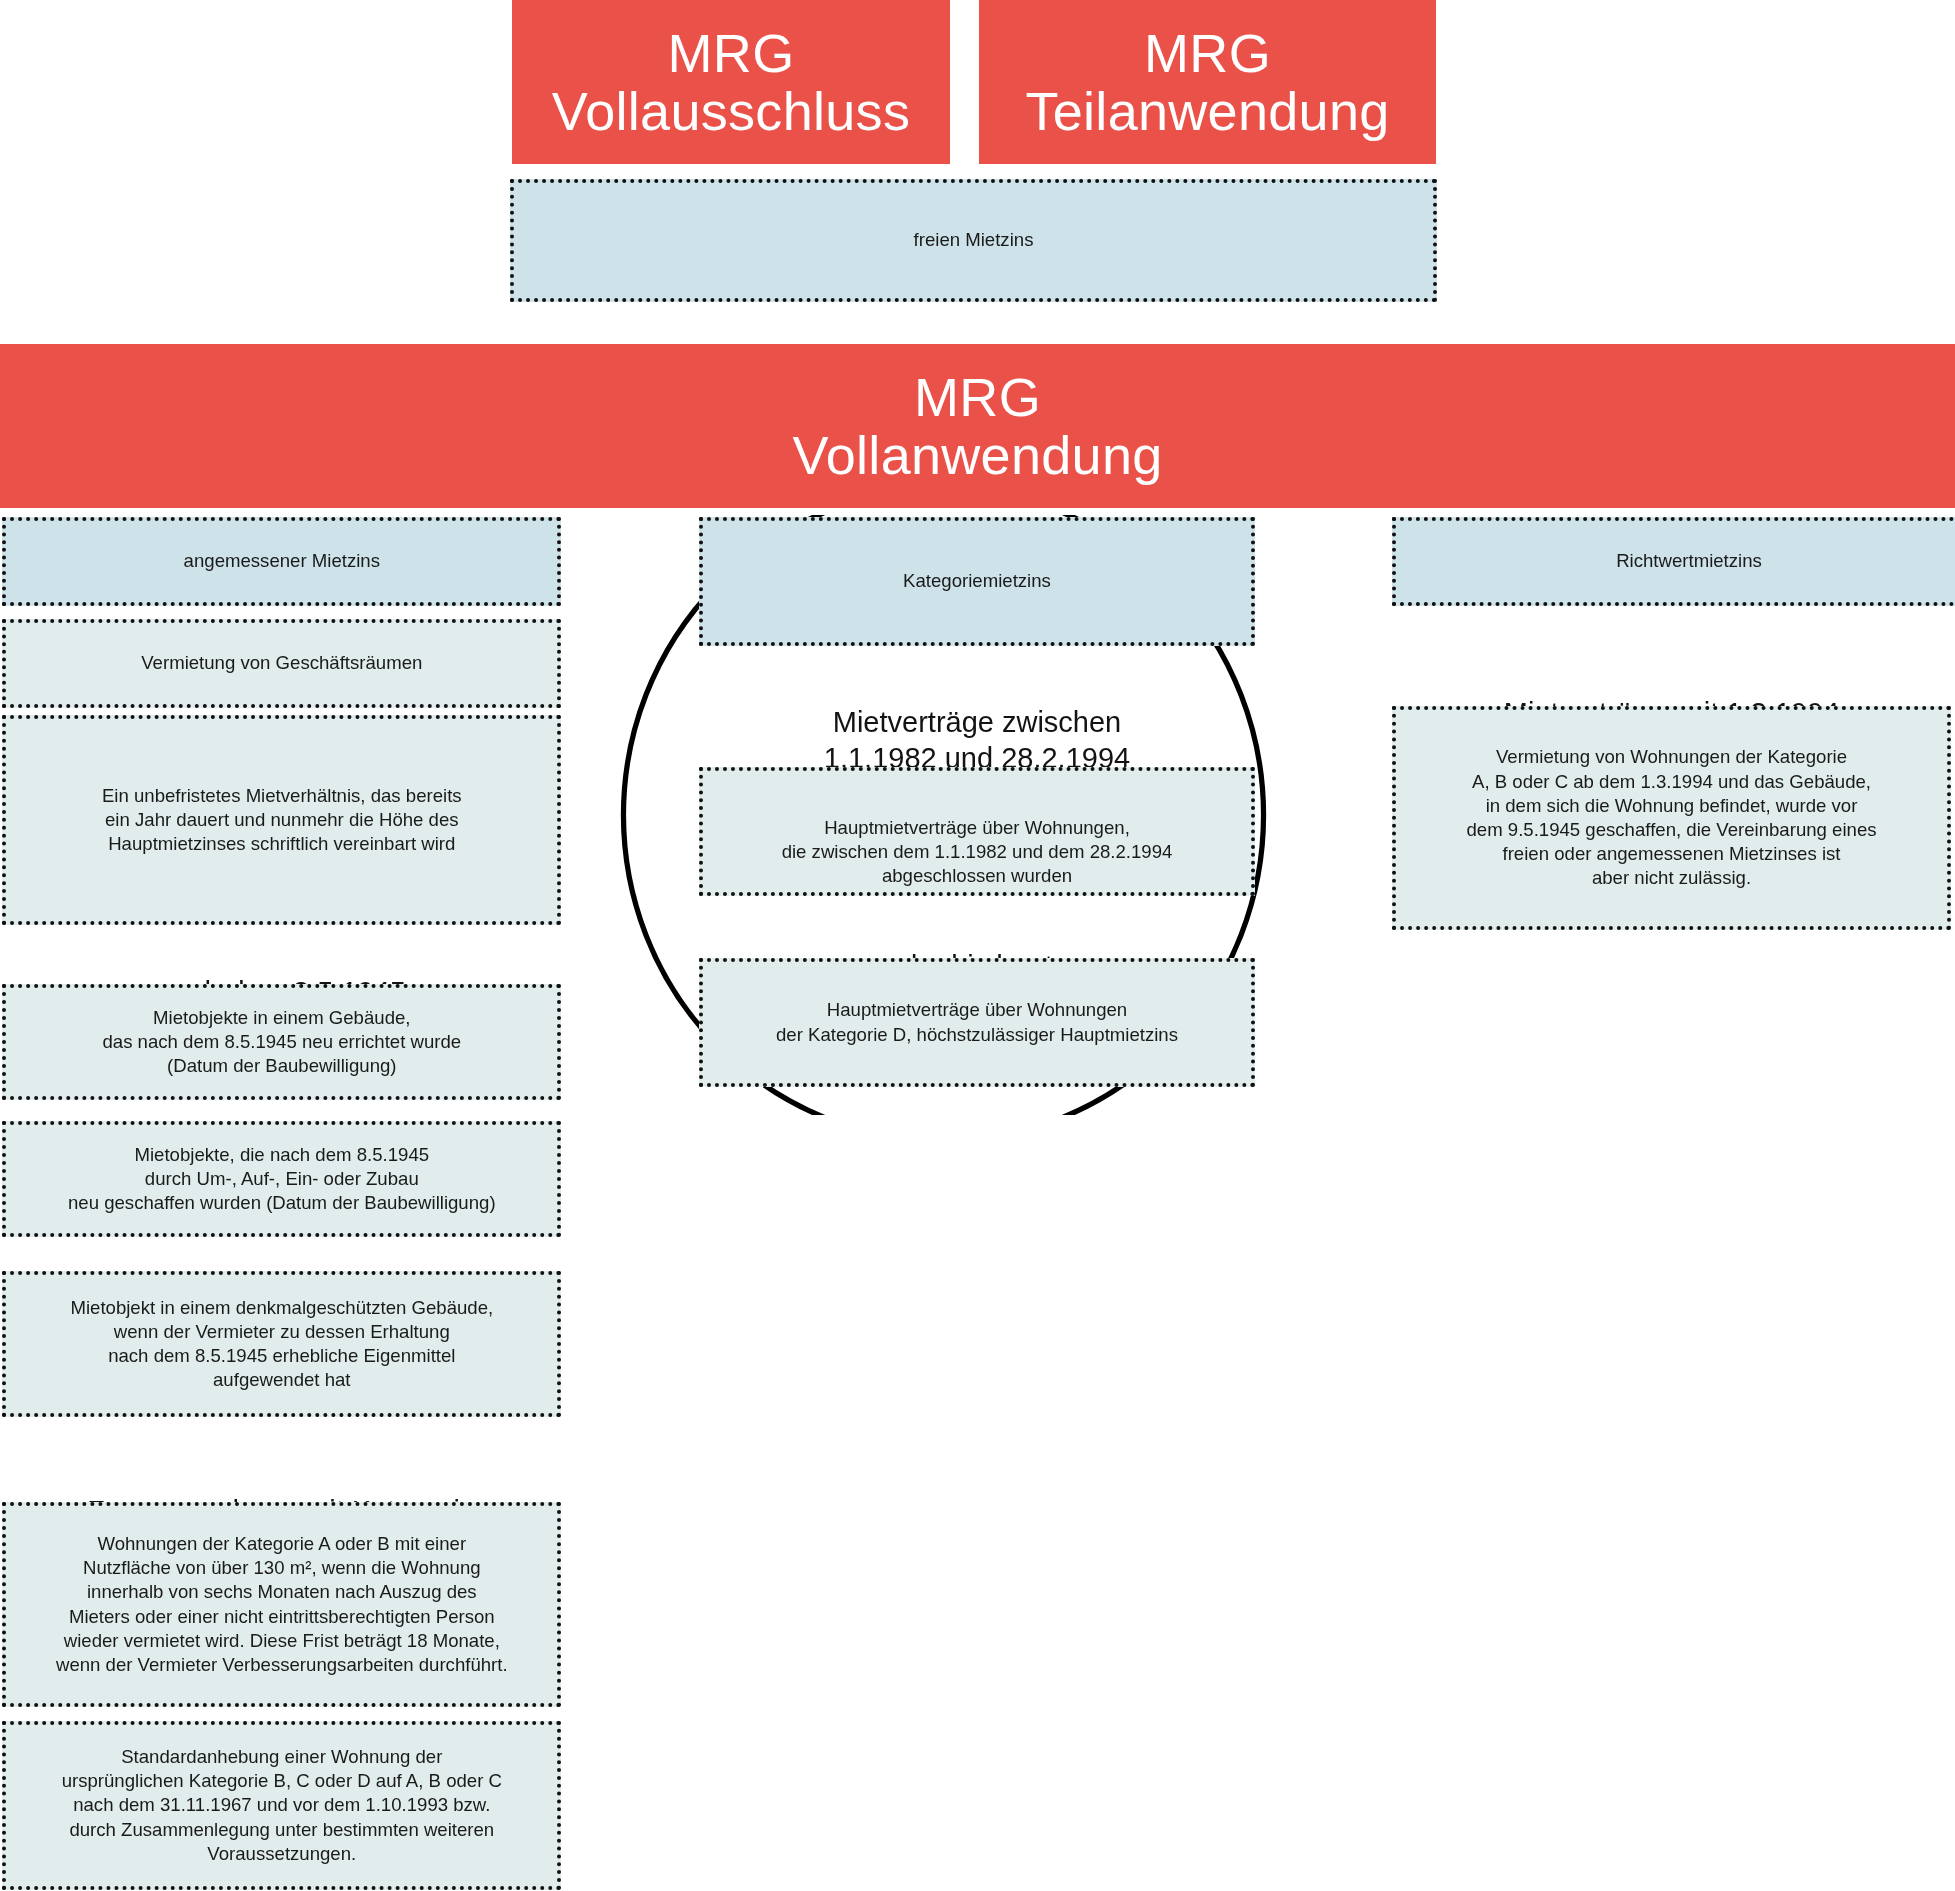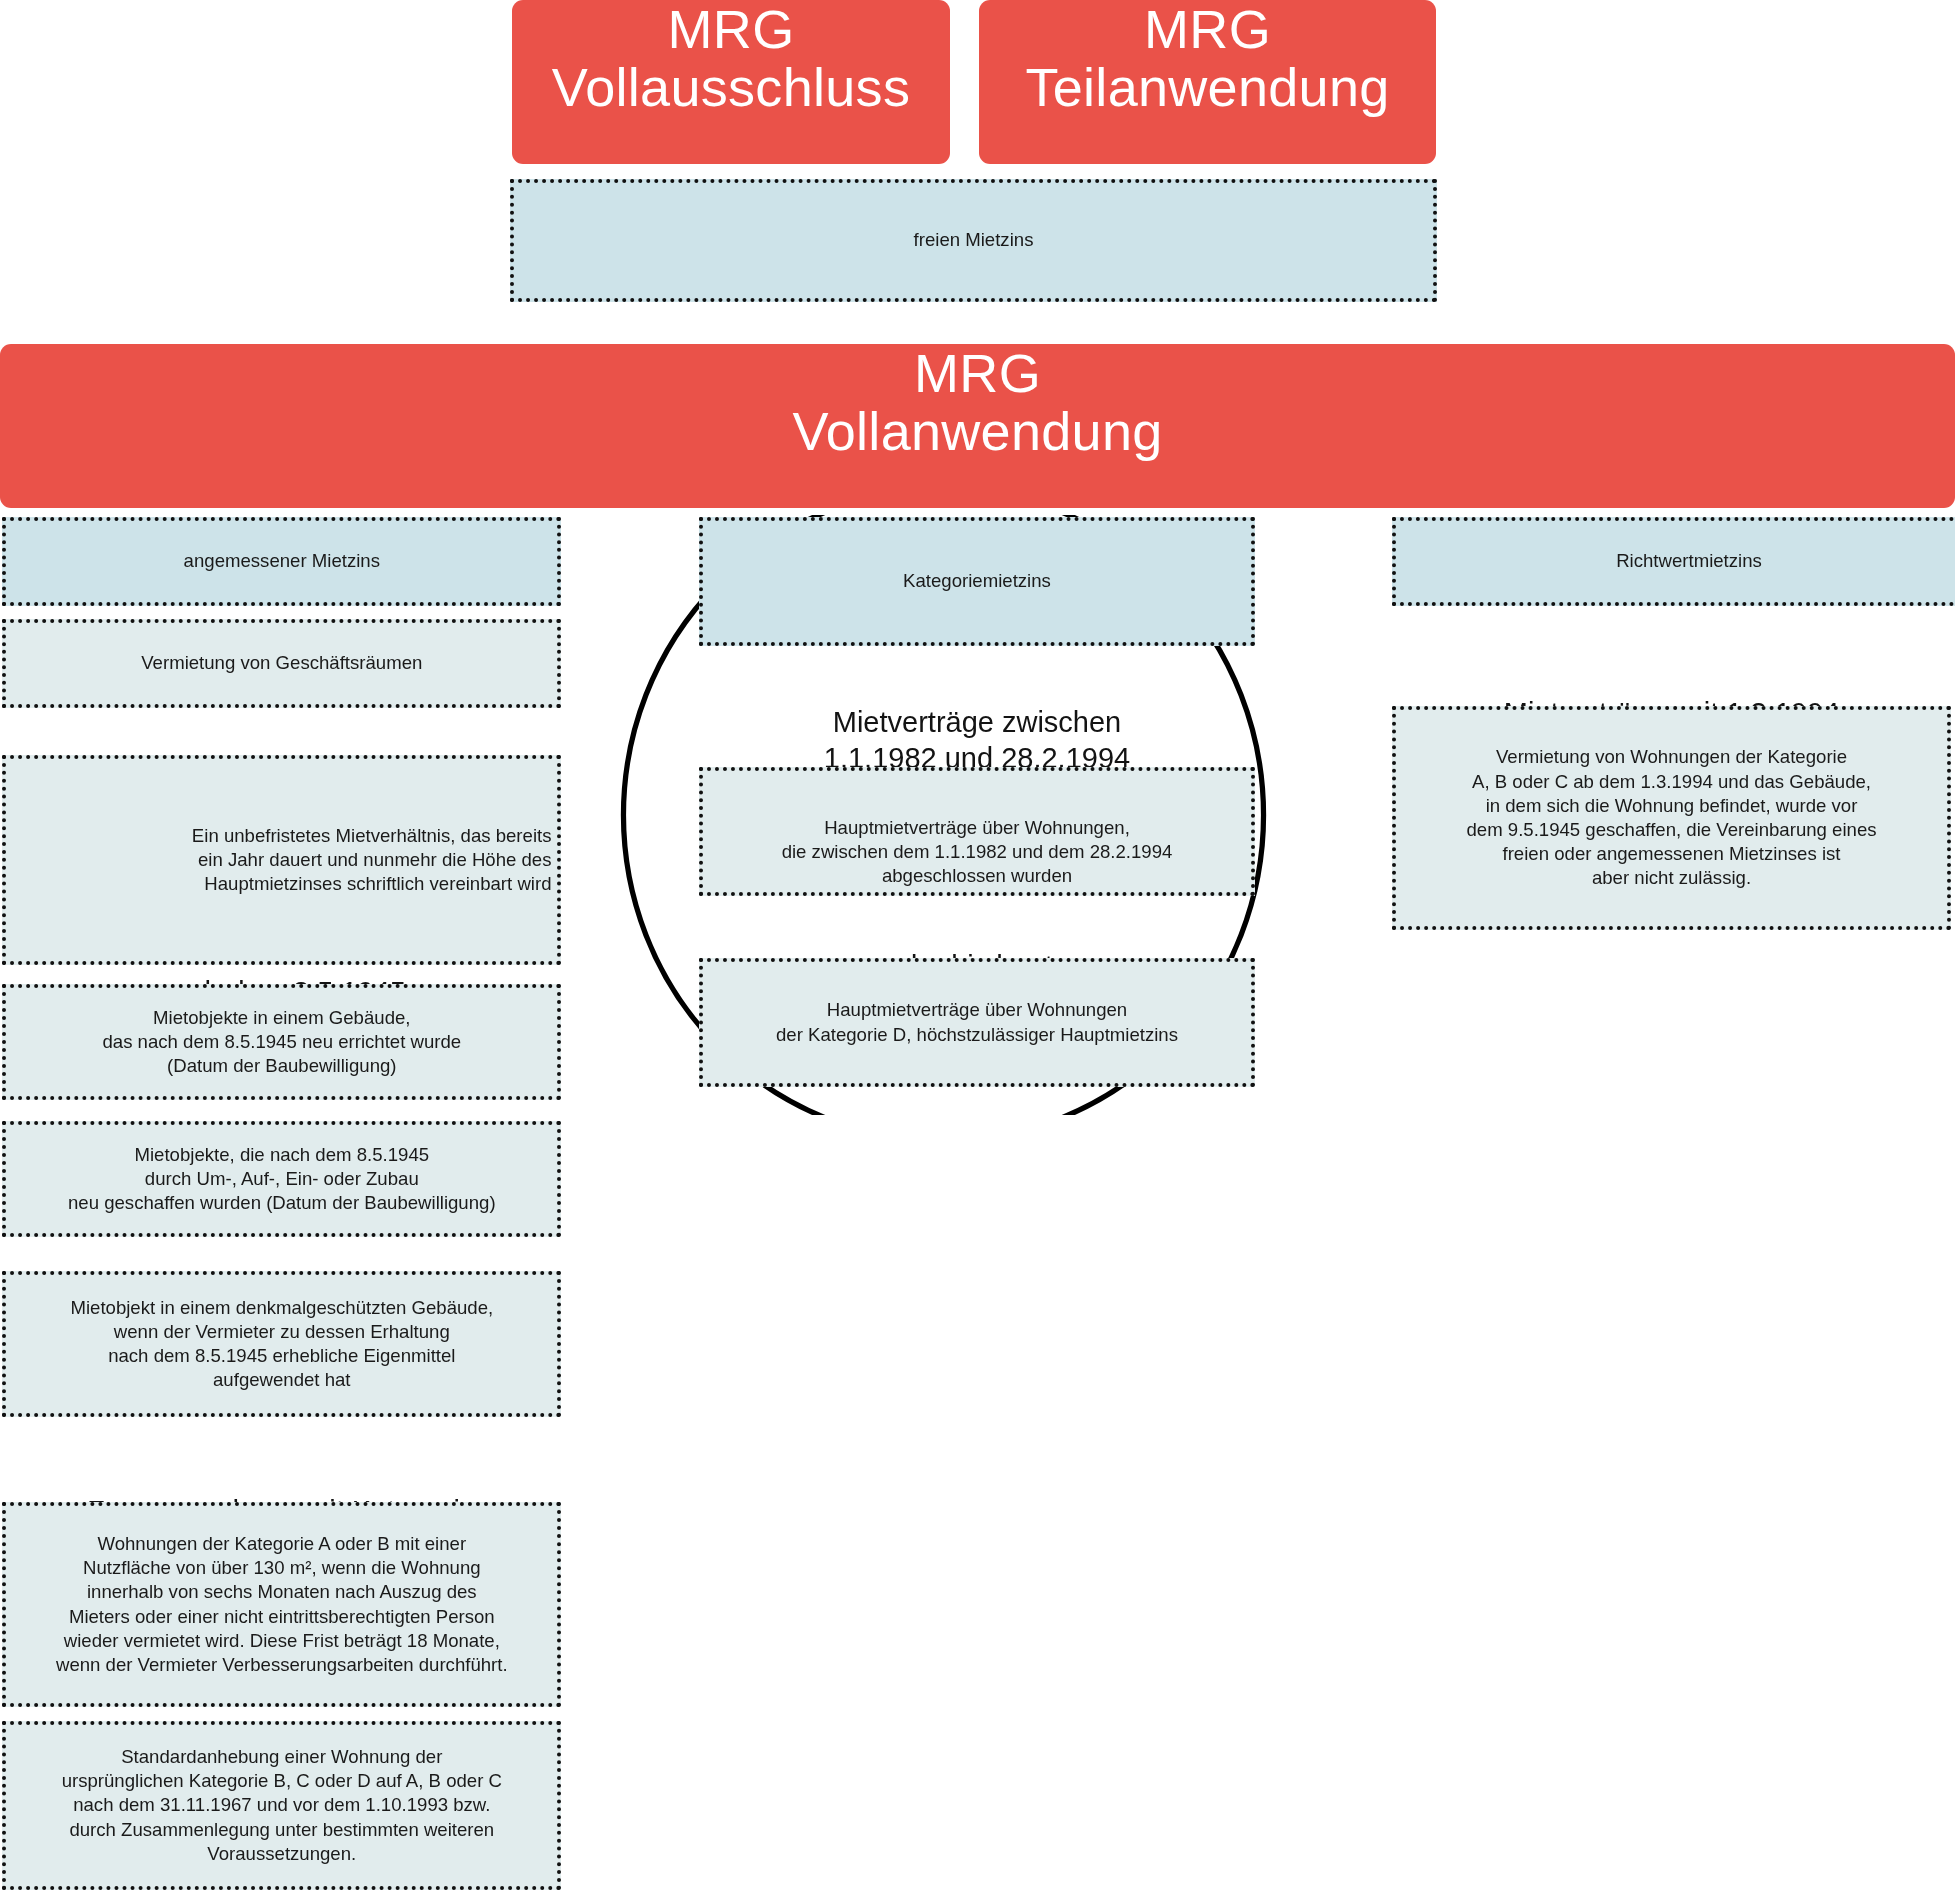--- a/index.html
+++ b/index.html
@@ -17,25 +17,25 @@
   }
 
   
   .redbox{
     position:absolute;
     background:var(--accent,#ea5249);
     color:#ffffff;
     display:flex;
     flex-direction:column;
     align-items:center;
+    justify-content:center;
     text-align:center;
     line-height:1.08;
     letter-spacing:0.3px;
     font-weight:400;
-    border-radius:11px;
   }
   .redbox .l1,.redbox .l2{display:block;white-space:nowrap;}
 
   
   .dbox{
     position:absolute;
     box-sizing:border-box;
     background:#e1eced;
     border:4.1px dotted #111111;
     display:flex;
@@ -93,21 +93,21 @@
   </svg>
 
   <div class="dbox head" style="left:2.3px;top:517px;width:559px;height:89px;font-size:18.6px;">
     <span class="txt">angemessener Mietzins</span>
   </div>
 
   <div class="dbox" style="left:2.3px;top:619px;width:559px;height:89px;font-size:18.6px;">
     <span class="txt">Vermietung von Geschäftsräumen</span>
   </div>
 
-  <div class="dbox" style="left:2.3px;top:755px;width:559px;height:210px;font-size:18.6px;text-align:right;">
+  <div class="dbox" style="left:2.3px;top:715px;width:559px;height:210px;font-size:18.6px;">
     <span class="txt">Ein unbefristetes Mietverhältnis, das bereits
 ein Jahr dauert und nunmehr die Höhe des
 Hauptmietzinses schriftlich vereinbart wird</span>
   </div>
 
   <div class="heading" style="left:2.3px;top:940px;width:559px;font-size:29px;">
     <span>nach dem 8.5.1945</span>
   </div>
 
   <div class="dbox" style="left:2.3px;top:984px;width:559px;height:116px;font-size:18.6px;">

